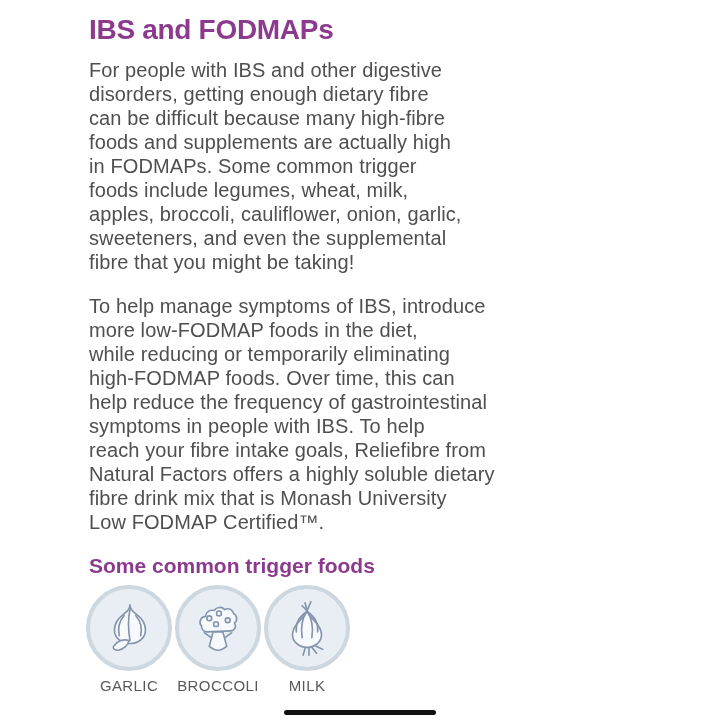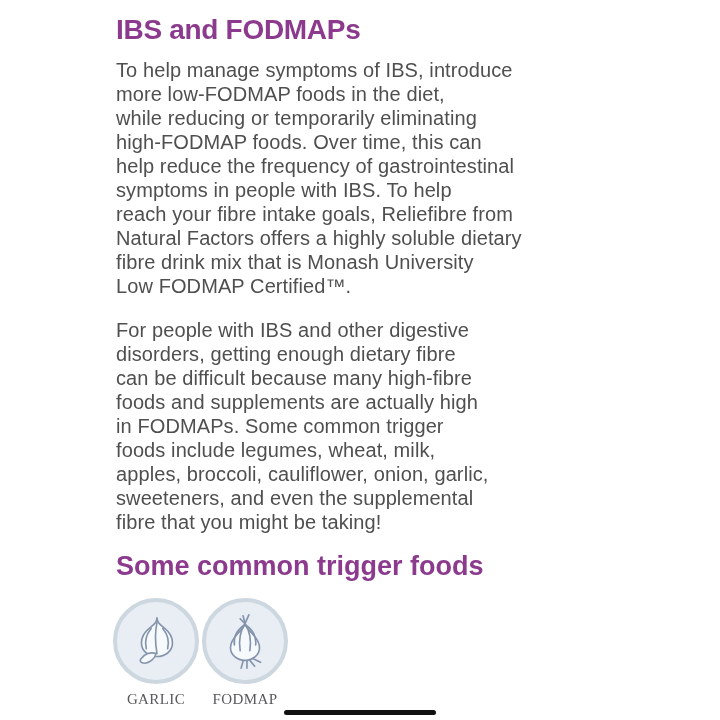--- a/index.html
+++ b/index.html
@@ -9,56 +9,55 @@
     height: 720px;
     background: #ffffff;
     overflow: hidden;
     font-family: "Liberation Sans", sans-serif;
   }
   .page {
     position: relative;
     width: 692px;
     height: 720px;
     box-sizing: border-box;
-    padding: 15px 138px 0 116px;
+    padding: 15px 138px 0 89px;
   }
   h1.title {
     margin: 0 0 13px 0;
     font-size: 28px;
     line-height: 30px;
     font-weight: bold;
     letter-spacing: -0.3px;
     color: var(--accent-purple, #8c3a8d);
   }
   p.body-text {
     margin: 0 0 20px 0;
     font-size: 20px;
     line-height: 24px;
     color: var(--body-text, #4f4f4f);
     white-space: pre-line;
     letter-spacing: 0.1px;
   }
   h2.subheading {
-    margin: 3px 0 20px 0;
-    font-size: 27px;
+    margin: 3px 0 7px 0;
+    font-size: 21px;
     line-height: 24px;
     font-weight: bold;
     color: var(--accent-purple, #8c3a8d);
   }
   .foods {
     display: flex;
     gap: 3px;
     margin-left: -3px;
   }
   .food {
     width: 86px;
     display: flex;
     flex-direction: column;
     align-items: center;
-    font-family: Liberation Serif, serif;
   }
   .circle {
     width: 86px;
     height: 86px;
     box-sizing: border-box;
     border: 4px solid var(--icon-circle-ring, #cdd7e0);
     background: var(--icon-circle-fill, #e8eef4);
     border-radius: 50%;
     display: flex;
     align-items: center;
@@ -97,77 +96,92 @@
     background: var(--home-bar, #111111);
   }
 </style>
 </head>
 <body>
 
 <div class="page">
 
   <h1 class="title">IBS and FODMAPs</h1>
 
+  <p class="body-text">For people with IBS and other digestive
+disorders, getting enough dietary fibre
+can be difficult because many high-fibre
+foods and supplements are actually high
+in FODMAPs. Some common trigger
+foods include legumes, wheat, milk,
+apples, broccoli, cauliflower, onion, garlic,
+sweeteners, and even the supplemental
+fibre that you might be taking!</p>
+
   <p class="body-text">To help manage symptoms of IBS, introduce
 more low-FODMAP foods in the diet,
 while reducing or temporarily eliminating
 high-FODMAP foods. Over time, this can
 help reduce the frequency of gastrointestinal
 symptoms in people with IBS. To help
 reach your fibre intake goals, Reliefibre from
 Natural Factors offers a highly soluble dietary
 fibre drink mix that is Monash University
 Low FODMAP Certified™.</p>
-
-  <p class="body-text">For people with IBS and other digestive
-disorders, getting enough dietary fibre
-can be difficult because many high-fibre
-foods and supplements are actually high
-in FODMAPs. Some common trigger
-foods include legumes, wheat, milk,
-apples, broccoli, cauliflower, onion, garlic,
-sweeteners, and even the supplemental
-fibre that you might be taking!</p>
 
   <h2 class="subheading">Some common trigger foods</h2>
 
   <div class="foods">
 
     <div class="food">
       <div class="circle">
         <svg viewBox="0 0 64 64">
           <path class="filled" d="M33 8c0 5-3 7-8 11-5 4-8 9-8 15 0 9 8 14 16 14s16-5 16-14c0-6-3-11-8-15-5-4-8-6-8-11z"></path>
           <path d="M27 19c-5 6-7 13-5 21"></path>
           <path d="M39 19c5 6 7 13 5 21"></path>
           <path d="M33 13c-2 9-2 20 0 32"></path>
           <path class="filled" d="M16 51c4-6 11-8 16-6-1 5-6 9-11 10-4 0-6-2-5-4z"></path>
         </svg>
       </div>
       <div class="food-label">GARLIC</div>
     </div>
 
+    <div class="food">
+      <div class="circle">
+        <svg viewBox="0 0 64 64">
+          <path class="filled" d="M15 30a6 6 0 0 1 4-10 7 7 0 0 1 9-6 7 7 0 0 1 11-1 6 6 0 0 1 9 4 6 6 0 0 1 1 10 5 5 0 0 1-4 8l-25 1a6 6 0 0 1-5-6z"></path>
+          <path class="filled" d="M27 36l-4 15q5 4 9 4t9-4l-4-15z"></path>
+          <path d="M25 42l-7-5"></path>
+          <path d="M39 42l7-5"></path>
+          <circle cx="23" cy="22" r="2.5"></circle>
+          <circle cx="33" cy="17" r="2.5"></circle>
+          <circle cx="42" cy="24" r="2.5"></circle>
+          <circle cx="30" cy="28" r="2.5"></circle>
+        </svg>
+      </div>
+      <div class="food-label">BROCCOLI</div>
+    </div>
 
     <div class="food">
       <div class="circle">
         <svg viewBox="0 0 64 64">
           <path d="M30 6l2 8"></path>
           <path d="M36 5l-4 9"></path>
           <path d="M27 9l5 5"></path>
           <path class="filled" d="M32 14c1 4 3 6 7 10 5 5 8 9 8 15a15 13 0 0 1-30 0c0-6 3-10 8-15 4-4 6-6 7-10z"></path>
           <path d="M32 14c-5 8-7 16-5 28"></path>
           <path d="M32 14c5 8 7 16 5 28"></path>
           <path d="M32 15c-9 6-12 13-11 21"></path>
           <path d="M32 15c9 6 12 13 11 21"></path>
           <path d="M30 53l-2 7"></path>
           <path d="M34 53v7"></path>
           <path d="M37 52l5 6"></path>
           <path d="M40 50l8 4"></path>
         </svg>
       </div>
-      <div class="food-label">FODMAP</div>
+      <div class="food-label">MILK</div>
     </div>
 
 
 
   </div>
 
   <div class="home-indicator"></div>
 </div>
 
 </body></html>

